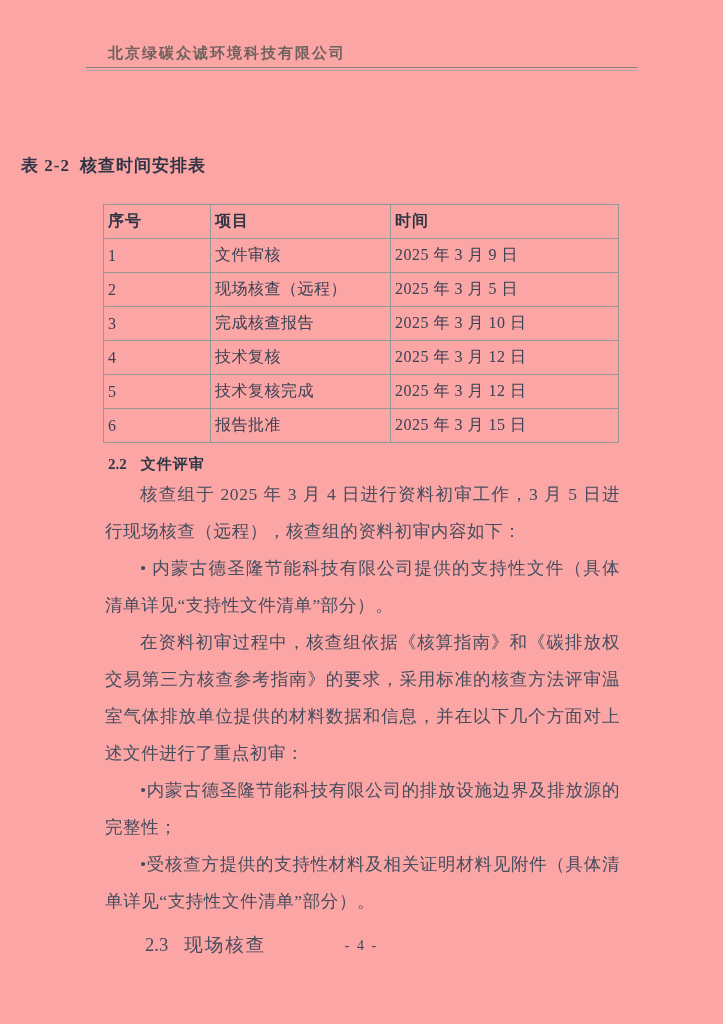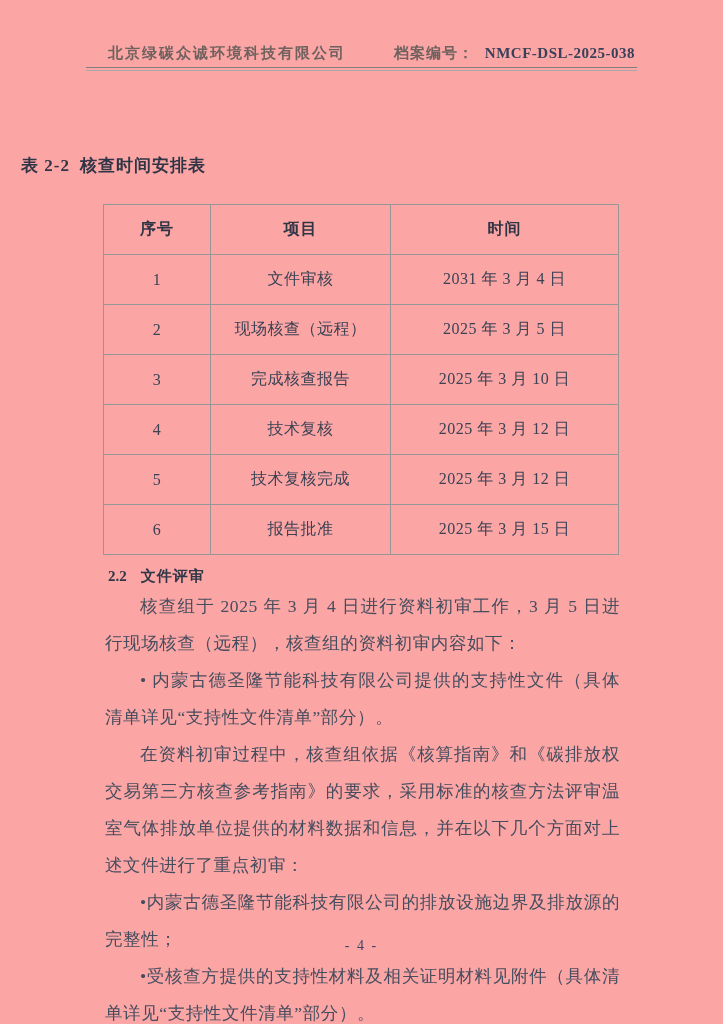--- a/index.html
+++ b/index.html
@@ -41,23 +41,23 @@
   .tbl-title .prefix{margin-right:10px;}
   table.schedule{
     border-collapse:collapse;
     margin:7px 0 0 103px;
     width:515px;
     table-layout:fixed;
   }
   table.schedule th, table.schedule td{
     border:1px solid #979797;
     height:25px;
-    text-align:center;vertical-align:middle;
+    text-align:left;vertical-align:middle;
     font-size:16px;
-    padding:12px 4px;
+    padding:4px 4px;
   }
   table.schedule{border:1.5px solid #8a8a8a;}
   table.schedule th{font-weight:bold;color:#2f3545;letter-spacing:1px;}
   table.schedule td{color:#3a4254;letter-spacing:0.5px;}
   
   .content{
     margin:0 103px 0 105px; 
   }
   .h22{
     margin:12px 0 2px 3px;
@@ -86,24 +86,20 @@
   }
 </style>
 </head>
 <body>
 
 <div class="page">
 
   <div class="doc-header">
     <div class="doc-header-row">
       <span class="company">北京绿碳众诚环境科技有限公司</span>
-      <span class="archive">
-        <span>档案编号：</span>
-        <span class="num">NMCF-DSL-2025-038</span>
-      </span>
     </div>
     <div class="header-rule"></div>
   </div>
 
   <div style="height:118px"></div>
 
   <div class="tbl-title">
     <span class="prefix">表 2-2</span><span>核查时间安排表</span>
   </div>
 
@@ -117,21 +113,21 @@
         <tr>
           <th>序号</th>
           <th>项目</th>
           <th>时间</th>
         </tr>
       </thead>
     <tbody>
         <tr>
           <td>1</td>
           <td>文件审核</td>
-          <td>2031 年 3 月 4 日</td>
+          <td>2025 年 3 月 9 日</td>
         </tr>
         <tr>
           <td>2</td>
           <td>现场核查（远程）</td>
           <td>2025 年 3 月 5 日</td>
         </tr>
         <tr>
           <td>3</td>
           <td>完成核查报告</td>
           <td>2025 年 3 月 10 日</td>

